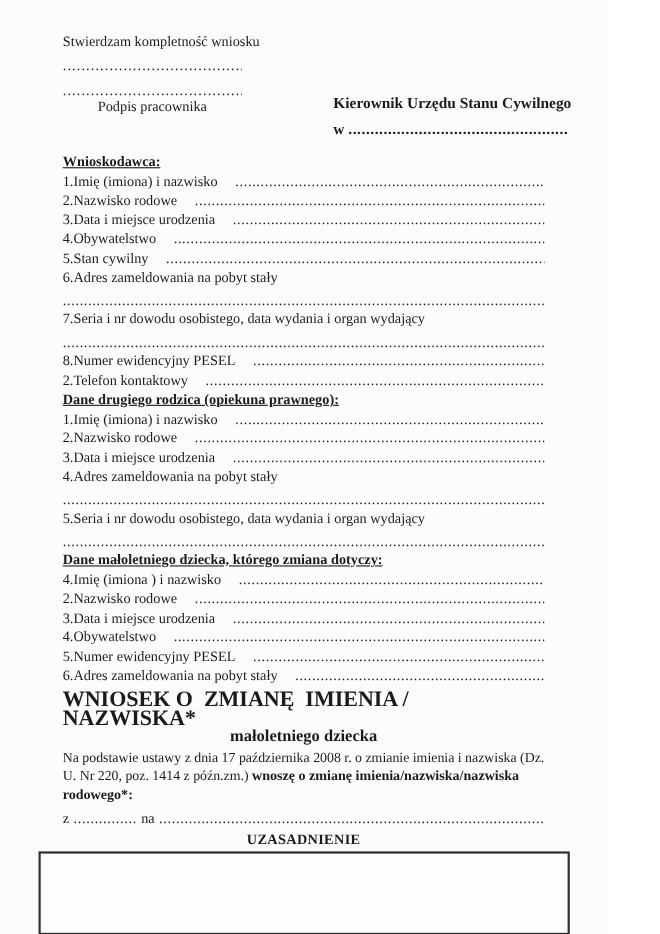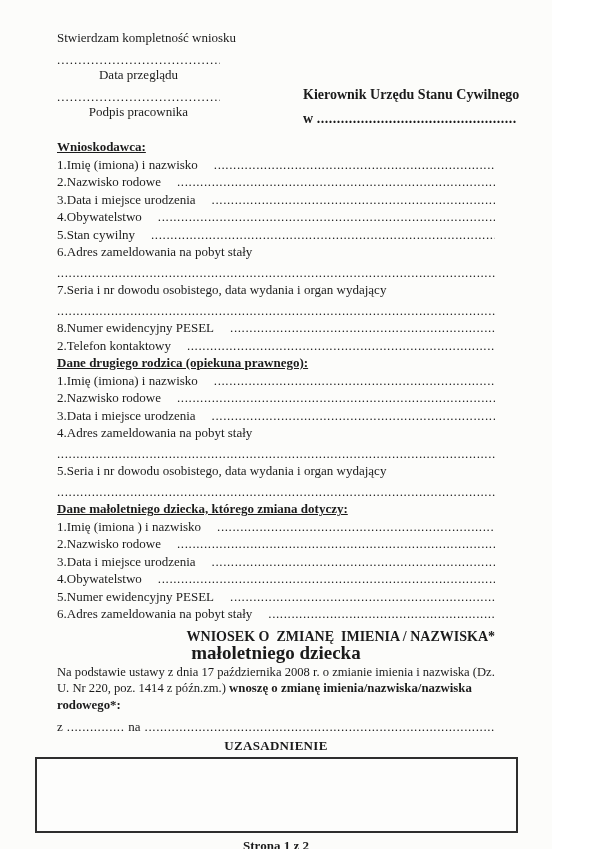--- a/index.html
+++ b/index.html
@@ -18,42 +18,41 @@
   .hdr-right .w-line{margin-top:7px;line-height:17px;}
   .w-dots{display:inline-block;width:200px;overflow:hidden;white-space:nowrap;vertical-align:bottom;letter-spacing:0.5px;}
   
   .content{position:absolute;left:57px;right:57px;top:135px;padding-top:3px;}
   .sec-heading{font-weight:bold;text-decoration:underline;line-height:17.5px;height:17.5px;white-space:nowrap;}
   .row{display:flex;line-height:17.5px;height:17.5px;gap:16px;}
   .row .lab{white-space:nowrap;}
   .row .fill{flex:1 1 auto;overflow:hidden;white-space:nowrap;letter-spacing:0.6px;color:#222;}
   .row.standalone{margin-top:3px;}
   
-  .main-title{font-weight:bold;text-align:right;font-size:14px;line-height:17px;margin-top:5px;white-space:pre-wrap;}
-  .sub-title{font-weight:bold;text-align:center;font-size:19px;line-height:16px;}
+  .main-title{font-weight:bold;text-align:left;font-size:20px;line-height:17px;margin-top:5px;white-space:pre-wrap;}
+  .sub-title{font-weight:bold;text-align:center;font-size:15px;line-height:16px;}
   .statement{margin-top:3px;line-height:16.5px;font-size:12.6px;}
   .statement b{font-size:12.8px;}
   .zna-row{display:flex;margin-top:5px;line-height:17px;height:17px;}
   .zna-prefix{white-space:nowrap;}
   .zna-mid{white-space:nowrap;margin:0 4px;}
   .zna-fill1{width:182px;overflow:hidden;white-space:nowrap;margin-left:4px;letter-spacing:0.6px;}
   .zna-fill2{flex:1 1 auto;overflow:hidden;white-space:nowrap;letter-spacing:0.6px;}
   .uzas{font-weight:bold;text-align:center;line-height:17px;margin-top:2px;letter-spacing:0.3px;}
   .just-box{height:72px;border:2px solid #2e2e2e;margin:3px -23px 0 -22px;background:#fdfdfc;}
   .footer{font-weight:bold;text-align:center;margin-top:5px;line-height:15px;}
 </style>
 </head>
 <body>
 
 <div class="page">
 
   <div class="hdr-left">
     <div class="note">Stwierdzam kompletność wniosku</div>
     <div class="dotline">................................................................................................................................................................................................................................................................................................</div>
-    <div class="caption">Data przeglądu</div>
     <div class="dotline">................................................................................................................................................................................................................................................................................................</div>
     <div class="caption">Podpis pracownika</div>
   </div>
 
   <div class="hdr-right">
     <div class="addr-title">Kierownik Urzędu Stanu Cywilnego</div>
     <div class="w-line"><span>w </span><span class="w-dots">................................................................................................................................................................................................................................................................................................</span></div>
   </div>
 
   <div class="content">
@@ -125,21 +124,21 @@
           <div class="row">
             <span class="lab">5.Seria i nr dowodu osobistego, data wydania i organ wydający</span>
           </div>
           <div class="row standalone">
             <span class="fill">................................................................................................................................................................................................................................................................................................</span>
           </div>
         </div>
         <div>
           <div class="sec-heading">Dane małoletniego dziecka, którego zmiana dotyczy:</div>
           <div class="row">
-            <span class="lab">1.Imię (imiona ) i nazwisko</span>
+            <span class="lab">4.Imię (imiona ) i nazwisko</span>
             <span class="fill">................................................................................................................................................................................................................................................................................................</span>
           </div>
           <div class="row">
             <span class="lab">2.Nazwisko rodowe</span>
             <span class="fill">................................................................................................................................................................................................................................................................................................</span>
           </div>
           <div class="row">
             <span class="lab">3.Data i miejsce urodzenia </span>
             <span class="fill">................................................................................................................................................................................................................................................................................................</span>
           </div>

